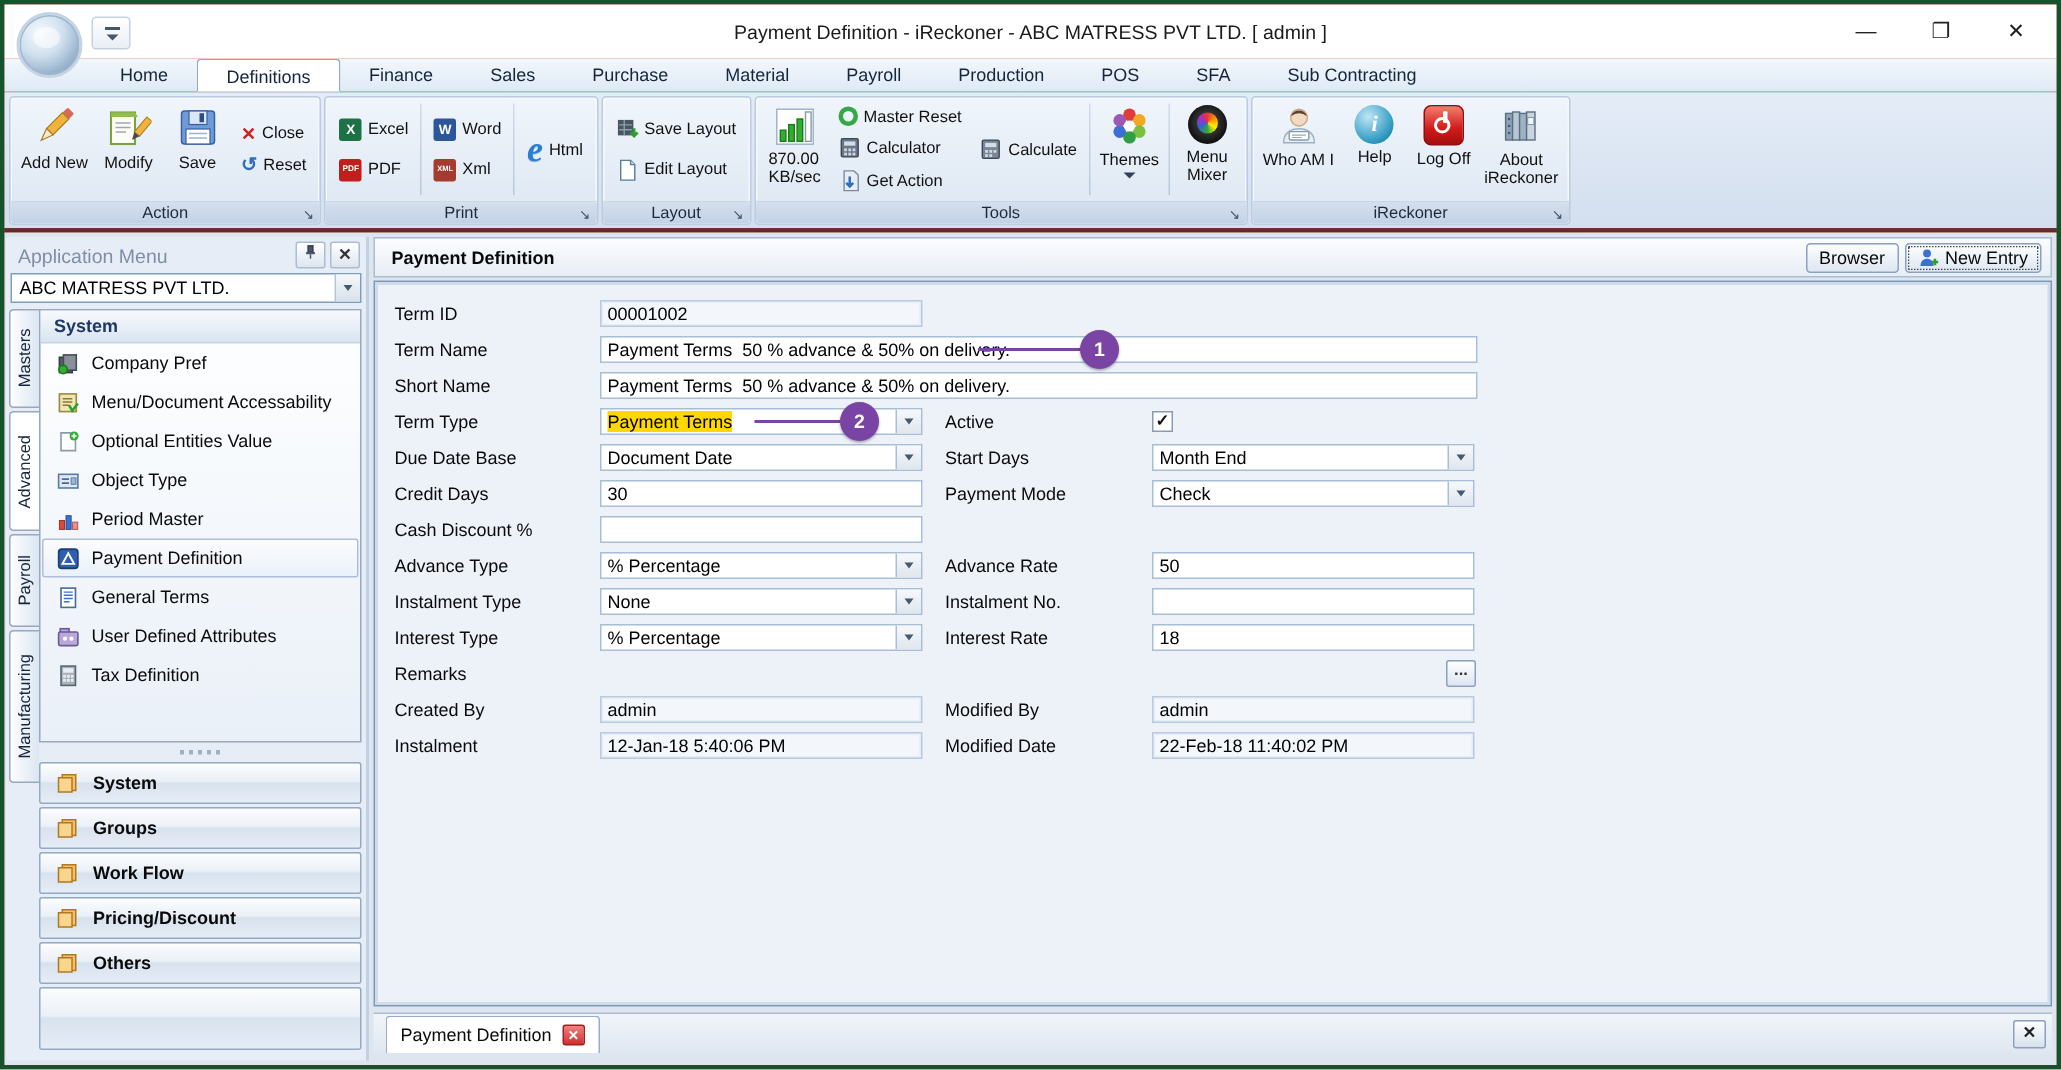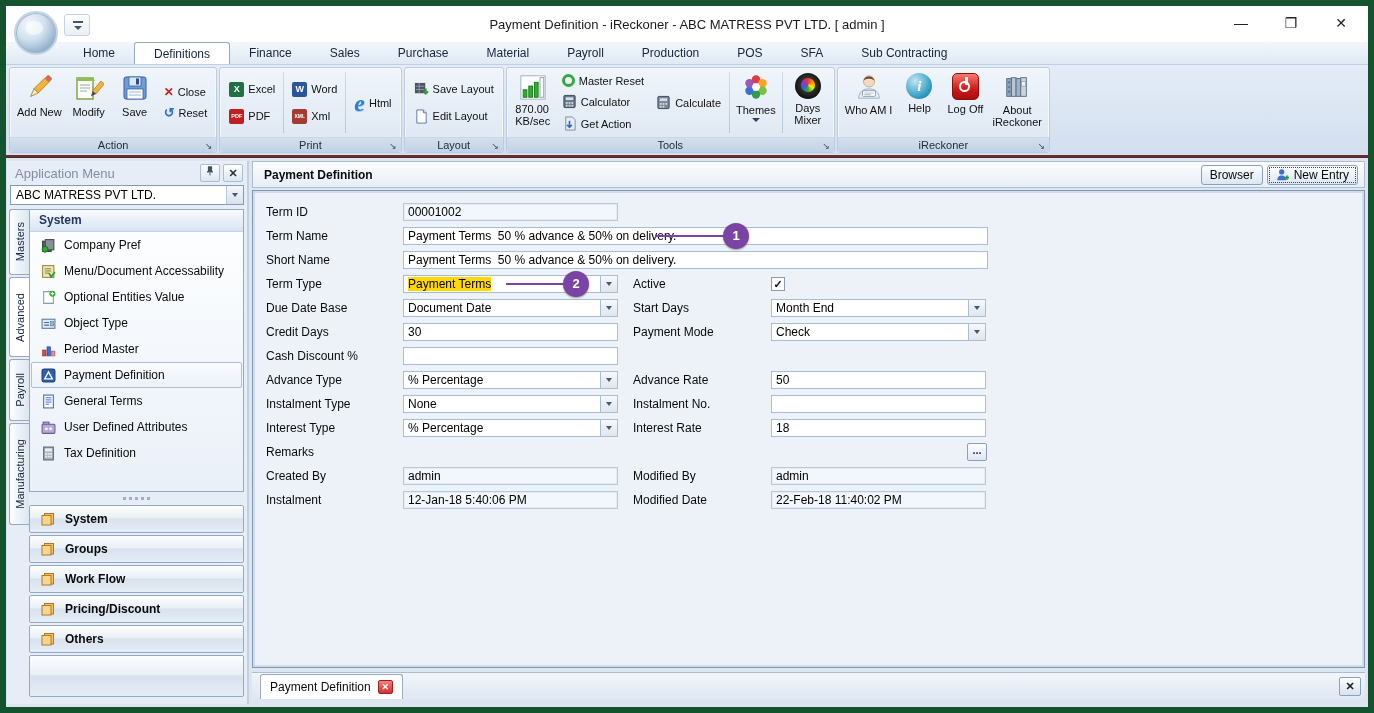--- a/index.html
+++ b/index.html
@@ -1,17 +1,17 @@
 <!DOCTYPE html>
 <html><head>
 <meta charset="utf-8">
 <style>
   * { margin:0; padding:0; box-sizing:border-box; }
   html,body { width:1374px; height:713px; font-family:"Liberation Sans",sans-serif; background:#fff; overflow:hidden; }
-  .window { position:relative; width:1374px; height:713px; border:6px solid #14532d; background:#c2410c; }
+  .window { position:relative; width:1374px; height:713px; border:3px solid #14532d; background:#c2410c; }
 
   
   .titlebar { position:relative; height:36px; background:#fff; }
   .title-text { position:absolute; left:0; right:0; top:11px; text-align:center; font-size:13px; color:#1a1a1a; }
   .win-controls { position:absolute; right:10px; top:4px; display:flex; gap:16px; }
   .win-btn { width:34px; height:26px; text-align:center; line-height:26px; font-size:14px; color:#222; cursor:default; }
   .app-orb { position:absolute; left:8px; top:5px; width:44px; height:44px; border-radius:50%; z-index:5;
     background:radial-gradient(circle at 35% 30%, #f6fafd 0%, #cfe0ee 40%, #92aecb 75%, #7894b5 100%);
     border:2px solid #c4d4e4; box-shadow:0 0 0 1px #9fb6cd inset; }
   .app-orb::after { content:""; position:absolute; left:9px; top:8px; width:18px; height:14px; border-radius:50%;
@@ -320,21 +320,21 @@
               <circle cx="8" cy="19" r="4.5" fill="#3b6fd4"></circle>
               <circle cx="8" cy="11" r="4.5" fill="#9b59b6"></circle>
               <circle cx="15" cy="15" r="4" fill="#fff"></circle>
             </svg>
           <span class="blabel">Themes</span>
           <span class="dropdown-tri"></span>
         </div>
         <div class="vsep"></div>
         <div class="bigbtn">
           <span class="cmix"></span>
-          <span class="blabel"><span>Days</span><br><span>Mixer</span></span>
+          <span class="blabel"><span>Menu</span><br><span>Mixer</span></span>
         </div>
       </div>
       <div class="rgroup-caption"><span>Tools</span><span class="launcher">↘</span></div>
     </div>
 
     <div class="rgroup">
       <div class="rgroup-content">
         <div class="bigbtn">
           <svg width="28" height="28" viewBox="0 0 30 30">
               <path d="M4 27c0-7 5-10 11-10s11 3 11 10z" fill="#e8eef5" stroke="#9ab0c8"></path>

